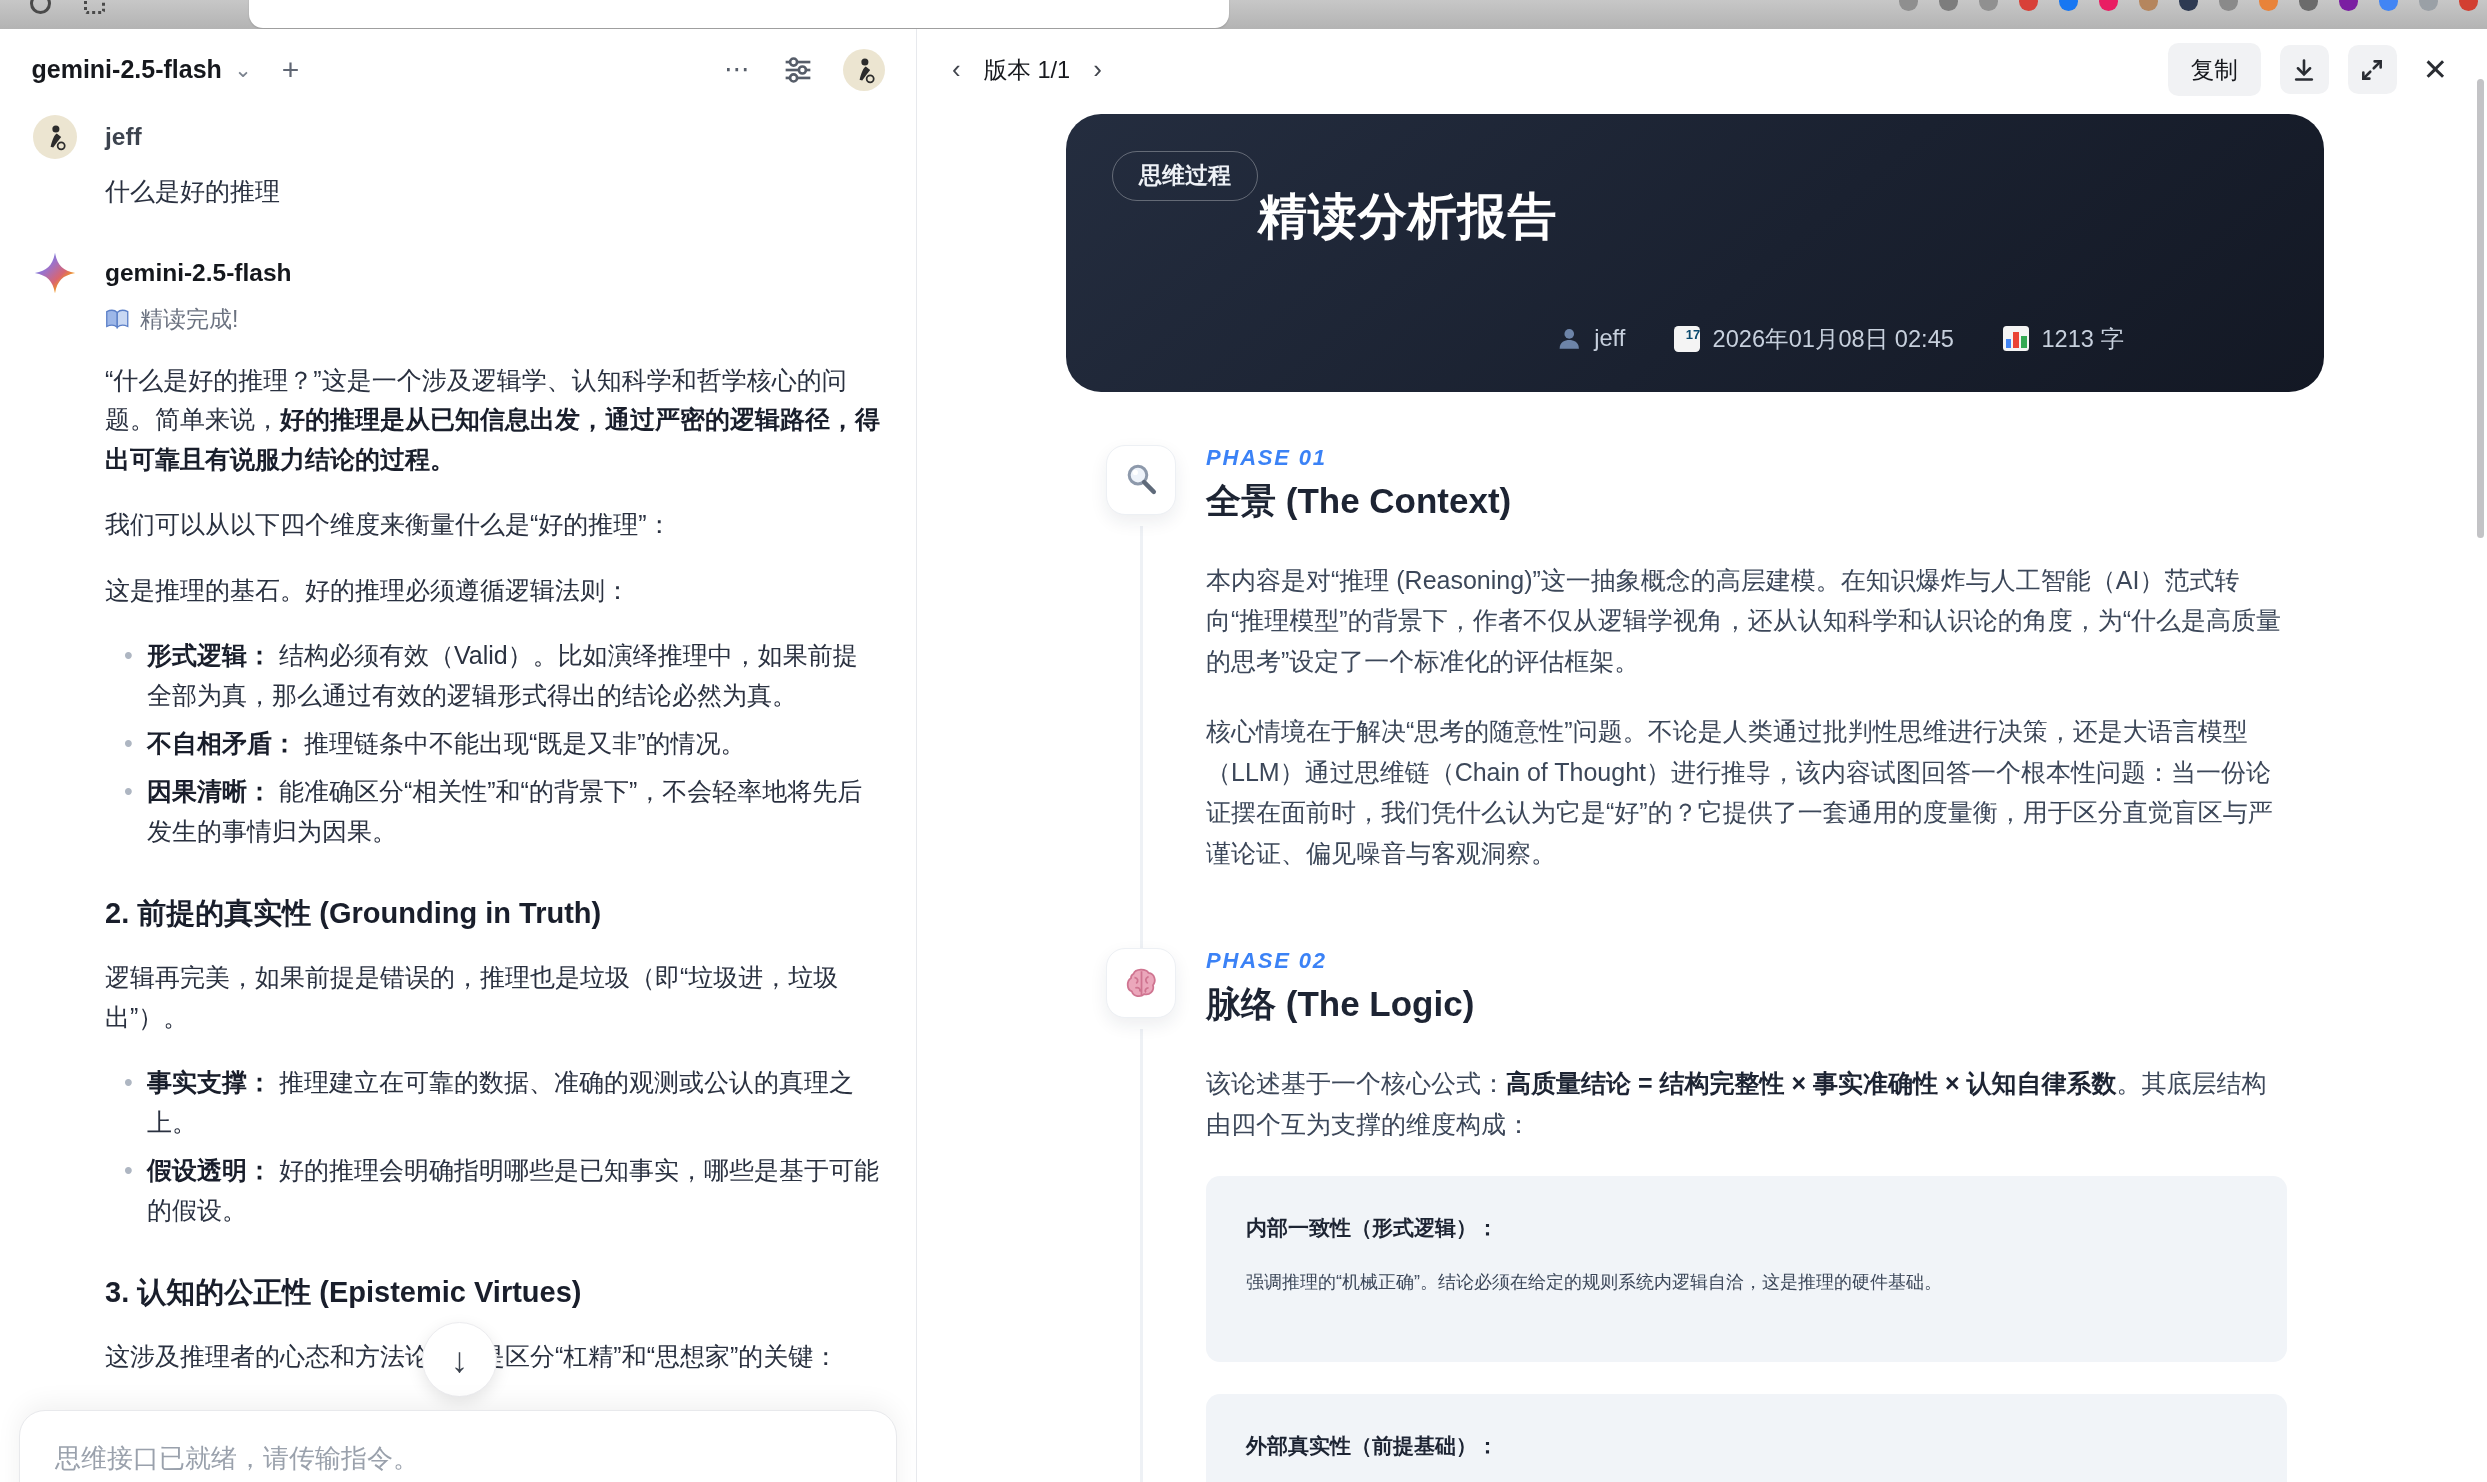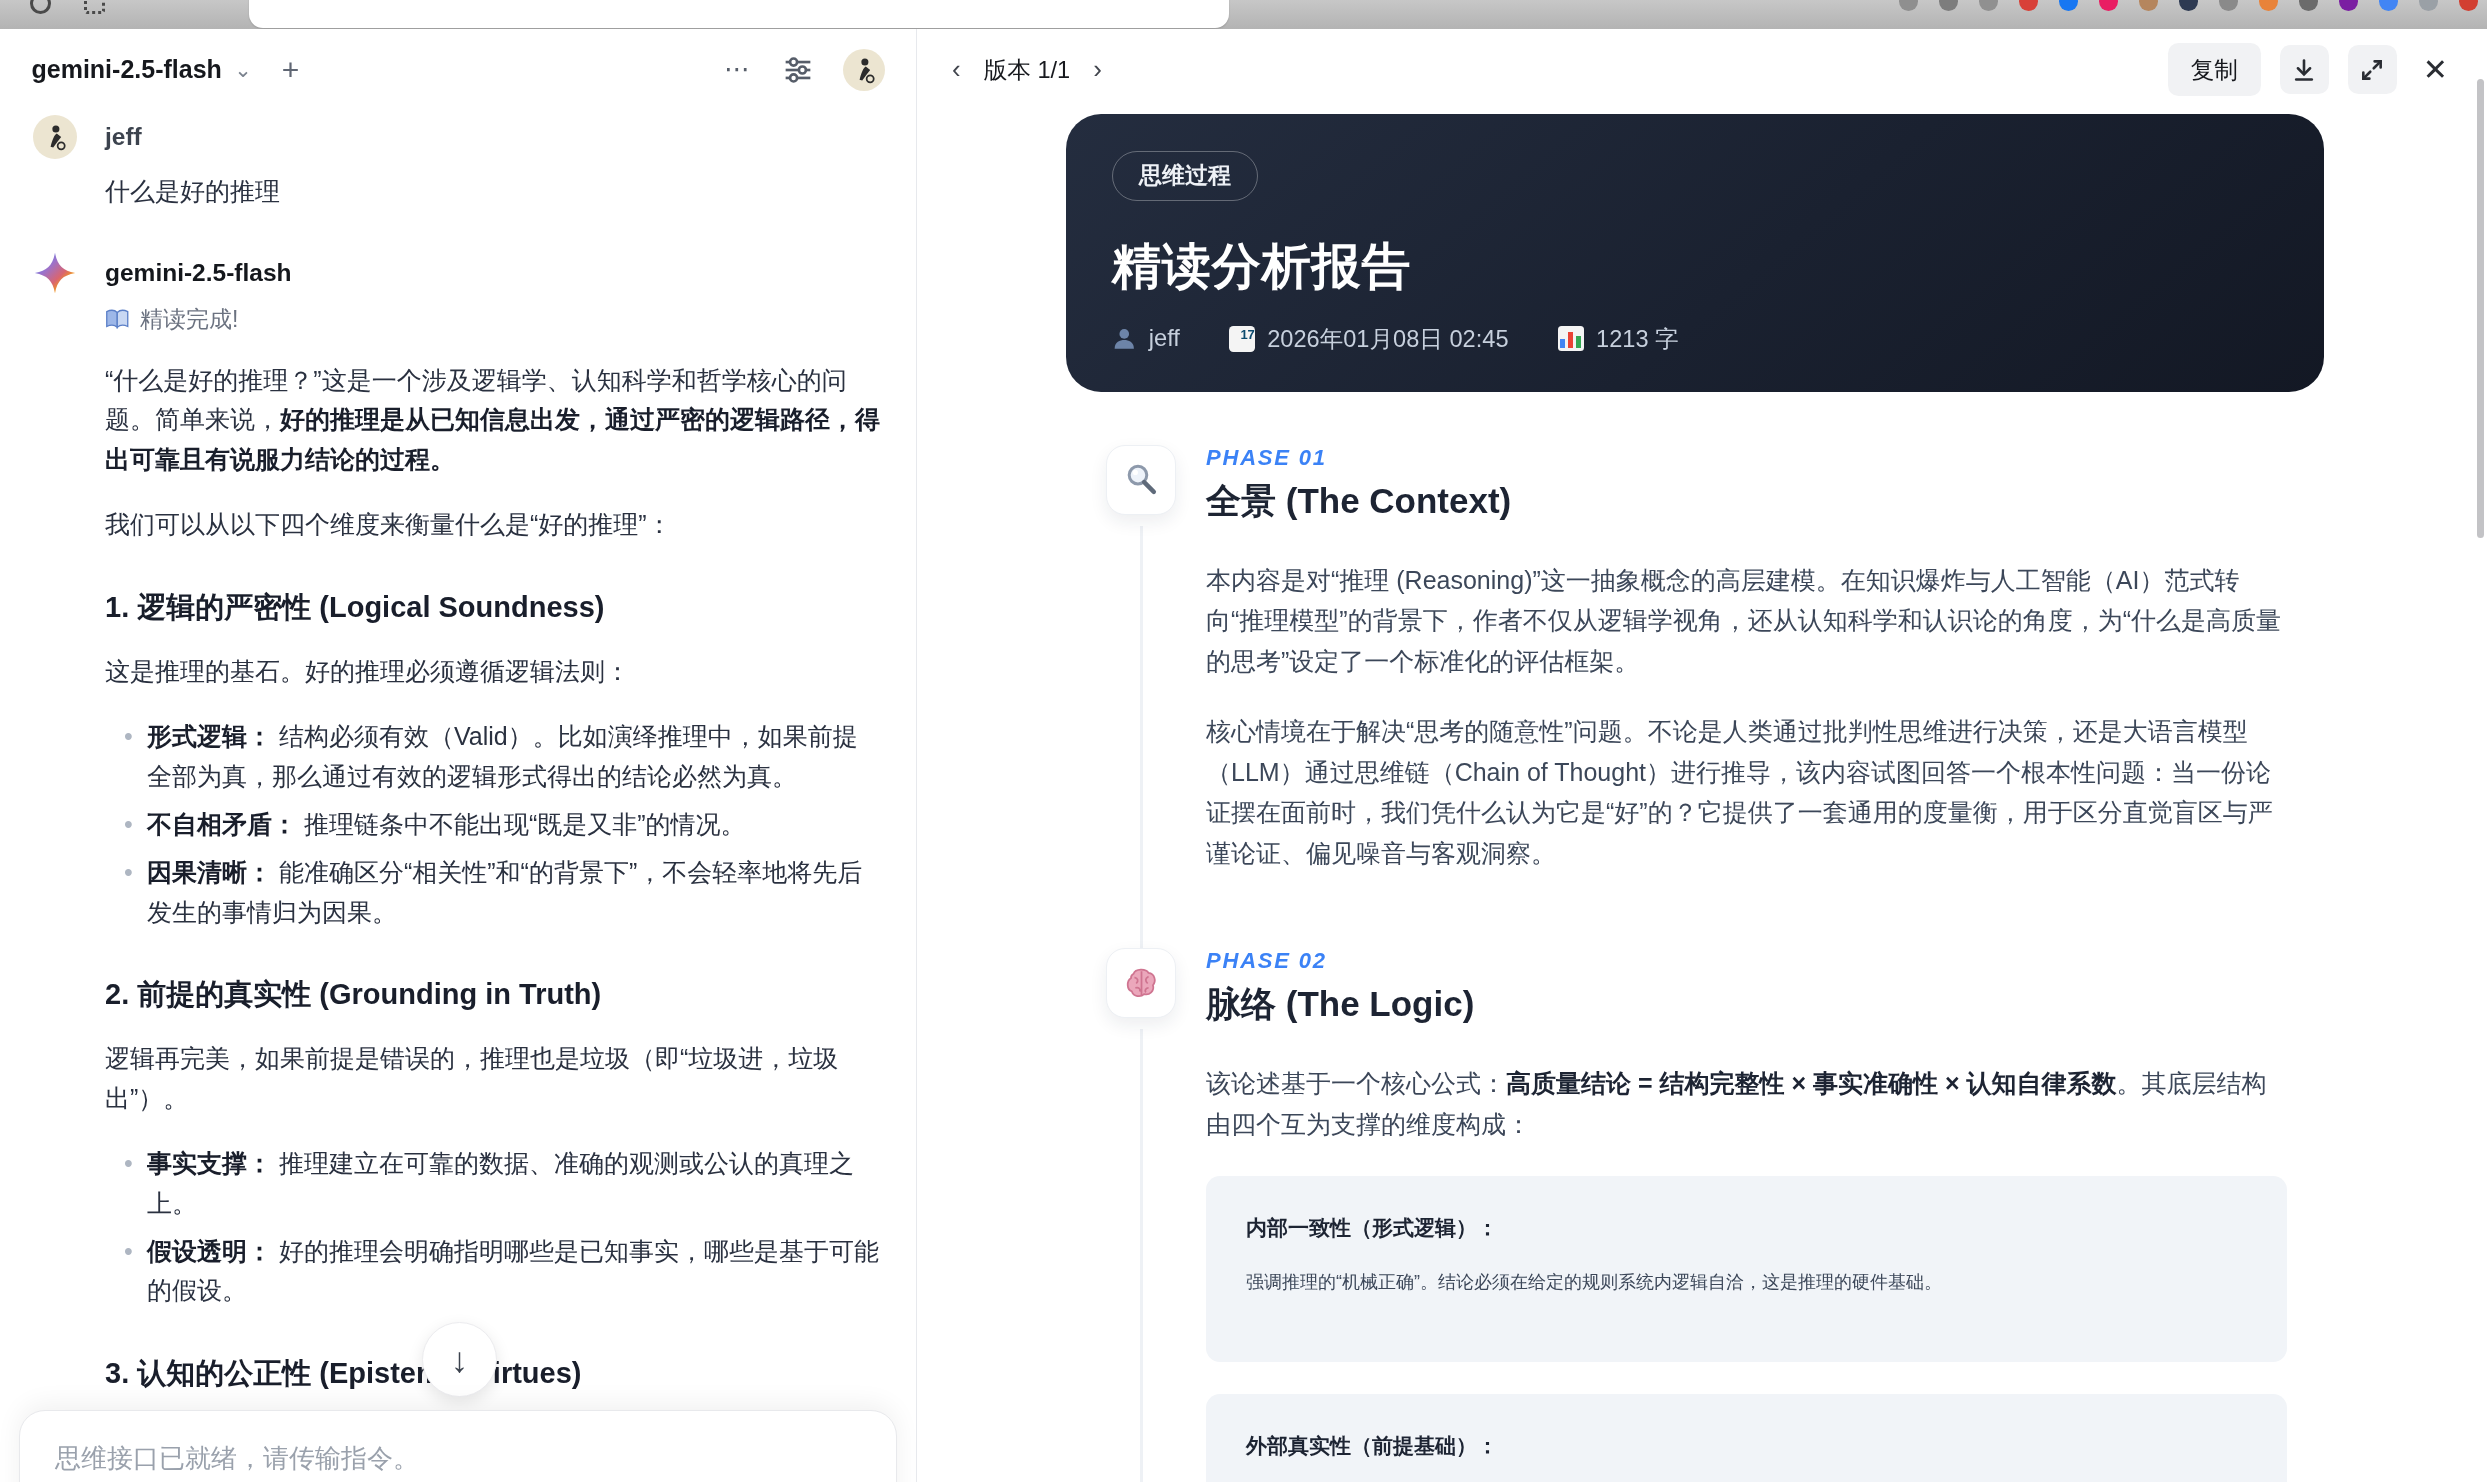--- a/index.html
+++ b/index.html
@@ -71,21 +71,21 @@
   .toolbar-right { margin-left:auto; display:flex; align-items:center; gap:19px; }
   .copy-btn { background:#f1f2f4; border-radius:10.5px; padding:10.5px 23px; font-size:23.6px; color:#17191e; }
   .sq-btn { width:49px; height:49px; background:#f1f2f4; border-radius:10.5px;
     display:flex; align-items:center; justify-content:center; color:#2a2d33; }
   .close-x { font-size:30px; color:#2a2d33; margin-left:7px; }
 
   
   .artifact-content { width:1258px; margin:3.5px 0 0 149px; }
   .hero { height:278px; border-radius:35px; padding:37px 46px;
     background:linear-gradient(140deg,#242d3f 0%,#1a2130 55%,#131824 100%);
-    color:#fff; display:flex; flex-direction:column; }
+    color:#fff; display:flex; flex-direction:row; }
   .hero-badge { align-self:flex-start; border:1.8px solid rgba(255,255,255,.3); border-radius:874px;
     padding:8.8px 26px; font-size:23px; font-weight:700; color:#eef1f6; }
   .hero-title { margin-top:33px; font-size:49px; font-weight:800; letter-spacing:0.9px; }
   .hero-meta { margin-top:auto; display:flex; align-items:center; gap:49px;
     color:#c7d0dd; font-size:23.6px; }
   .meta-item { display:flex; align-items:center; gap:12.3px; }
   .cal-icon { width:26px; height:26px; border-radius:4.4px; background:#f4f4f4; overflow:hidden;
     text-align:center; }
   .cal-top { height:7.9px; background:#d9534c; }
   .cal-day { font-size:13px; font-weight:700; color:#0c4a6e; line-height:17.5px; display:block;text-align:right; }
@@ -216,21 +216,20 @@
               <path d="M26 3 C22 1 17 1 14 4 L14 21 C17 18 22 18 26 20 Z" fill="#c9d8f3" stroke="#5b7fc7" stroke-width="1.5"></path>
             </svg>
           </span>
           <span>精读完成!</span>
         </div>
 
         <div class="msg-body md">
           <p><span>“什么是好的推理？”这是一个涉及逻辑学、认知科学和哲学核心的问题。简单来说，</span><strong>好的推理是从已知信息出发，通过严密的逻辑路径，得出可靠且有说服力结论的过程。</strong></p>
           <p>我们可以从以下四个维度来衡量什么是“好的推理”：</p>
 
-          <h3>1. 逻辑的严密性 (Logical Soundness)</h3>
           <p>这是推理的基石。好的推理必须遵循逻辑法则：</p>
           <ul>
             <li><span class="term">形式逻辑：</span> <span>结构必须有效（Valid）。比如演绎推理中，如果前提全部为真，那么通过有效的逻辑形式得出的结论必然为真。</span></li>
             <li><span class="term">不自相矛盾：</span> <span>推理链条中不能出现“既是又非”的情况。</span></li>
             <li><span class="term">因果清晰：</span> <span>能准确区分“相关性”和“的背景下”，不会轻率地将先后发生的事情归为因果。</span></li>
           </ul>
 
           <h3>2. 前提的真实性 (Grounding in Truth)</h3>
           <p>逻辑再完美，如果前提是错误的，推理也是垃圾（即“垃圾进，垃圾出”）。</p>
           <ul>

